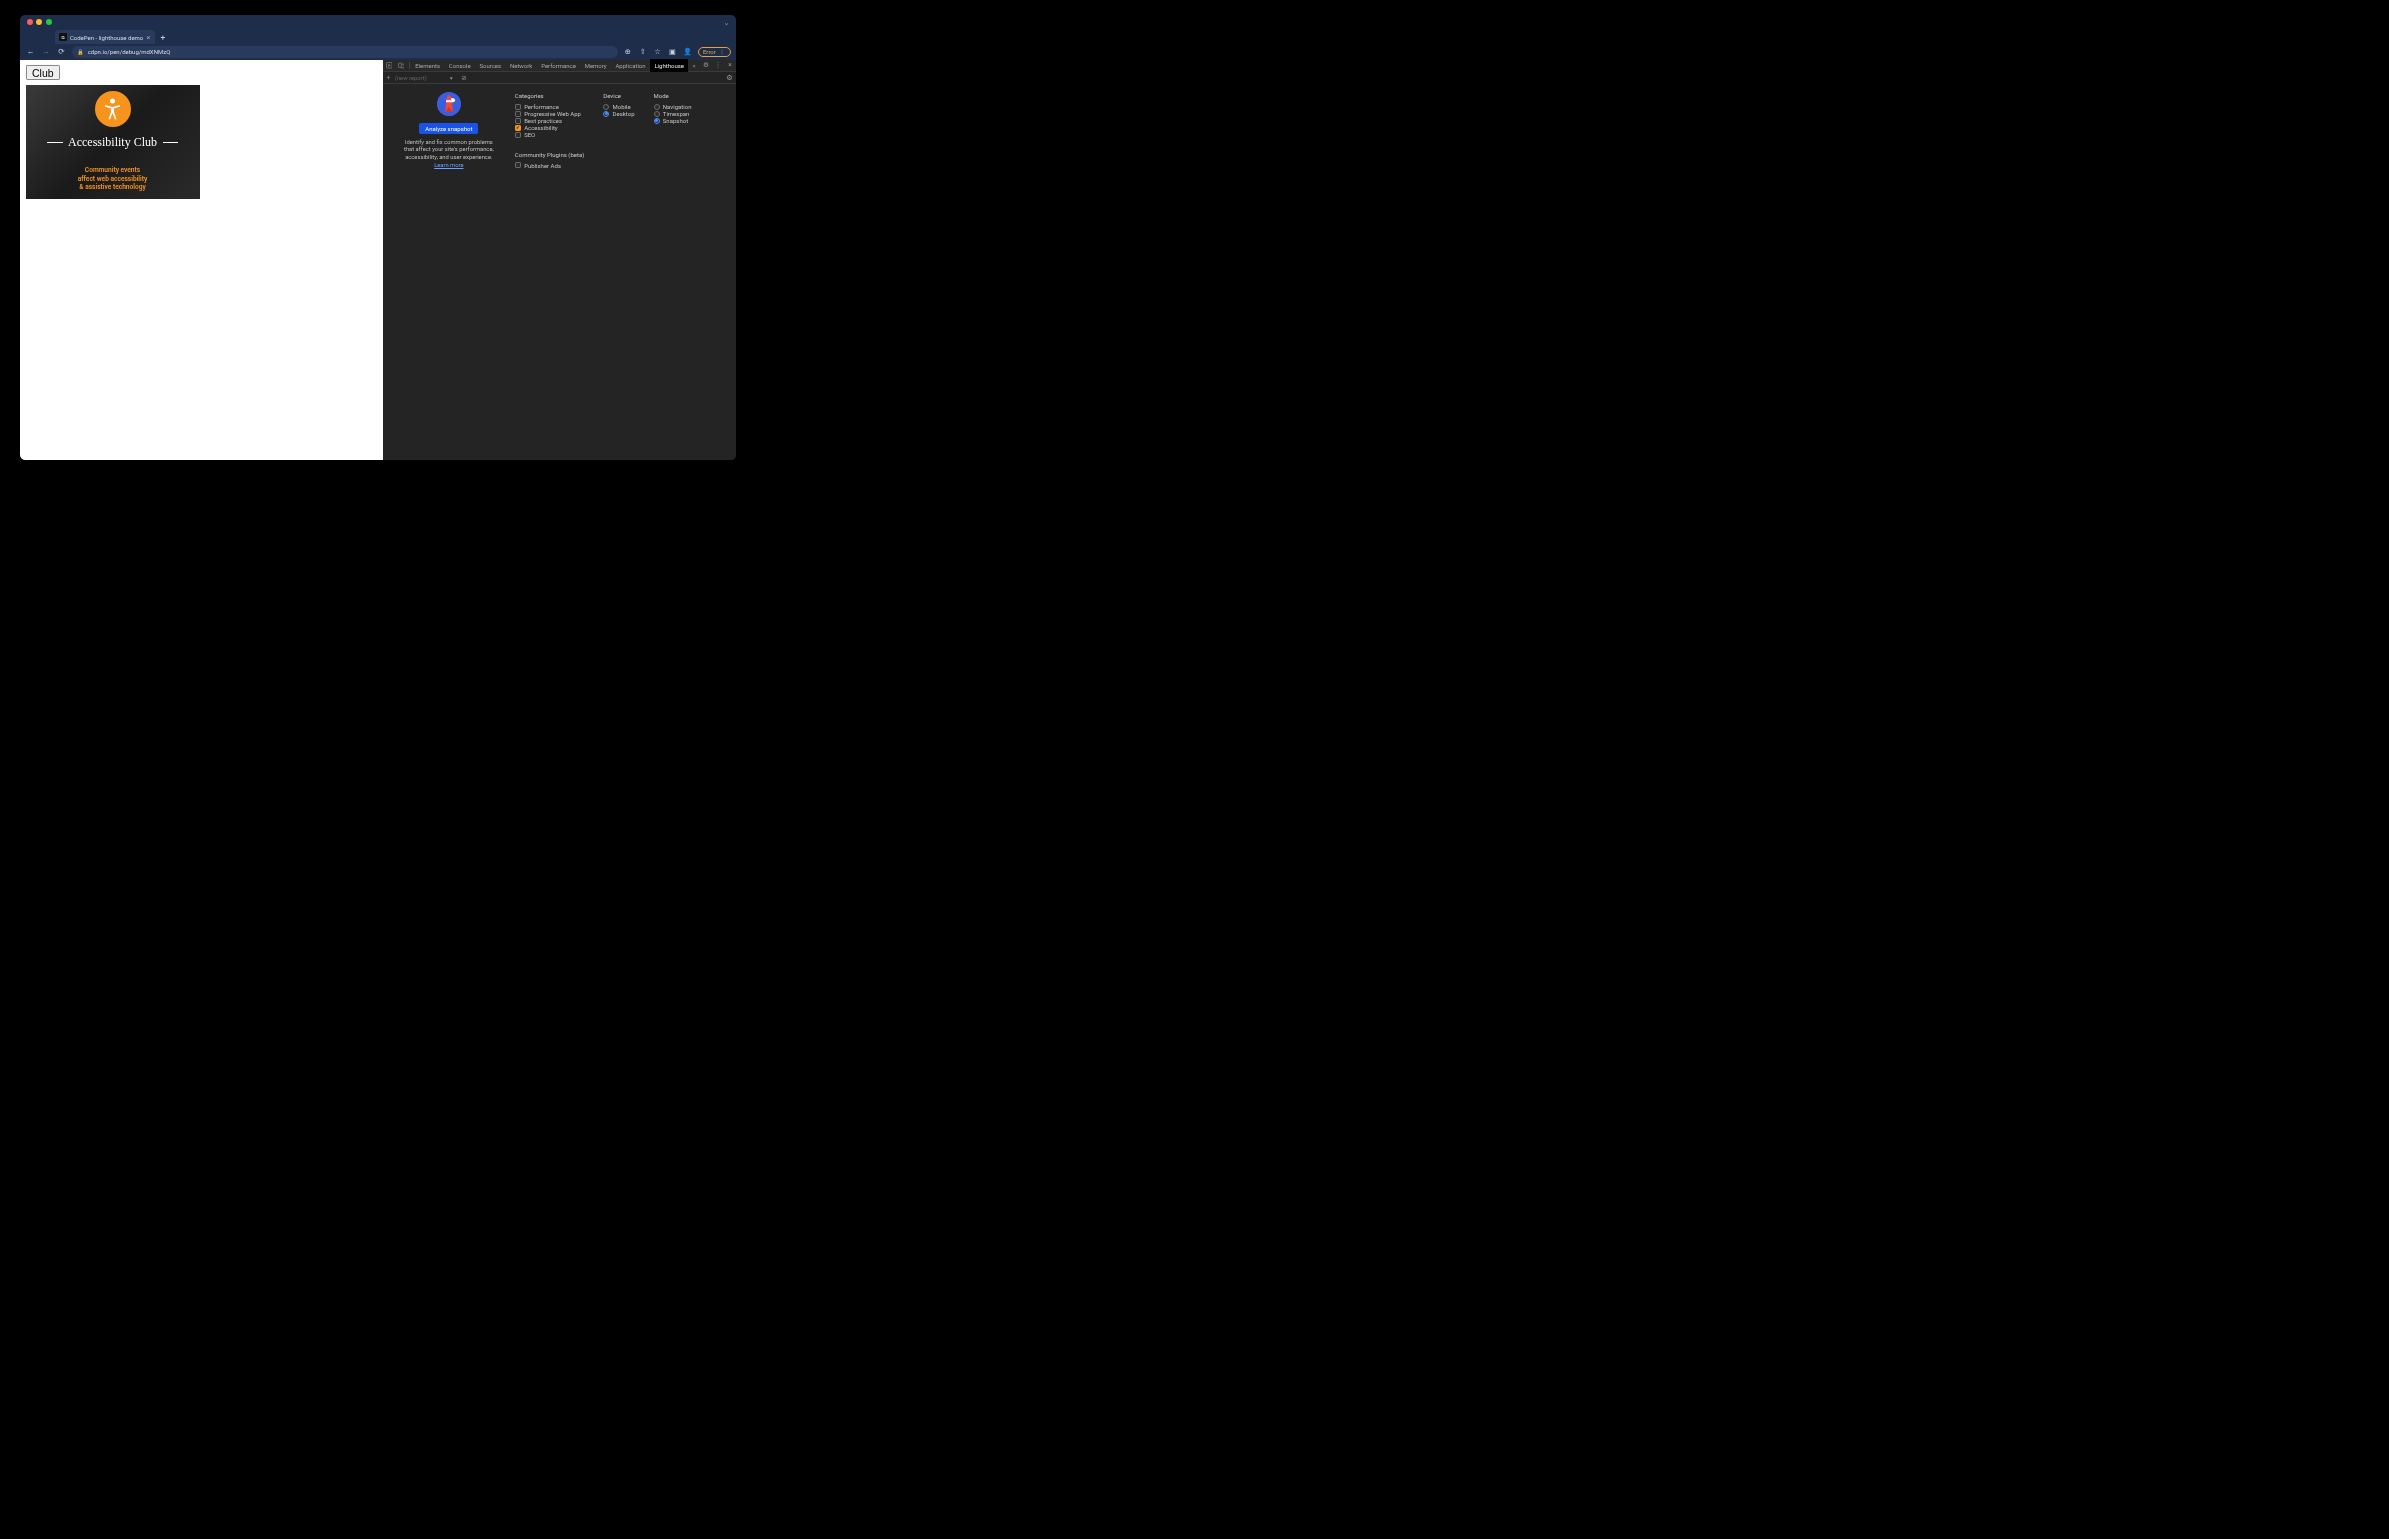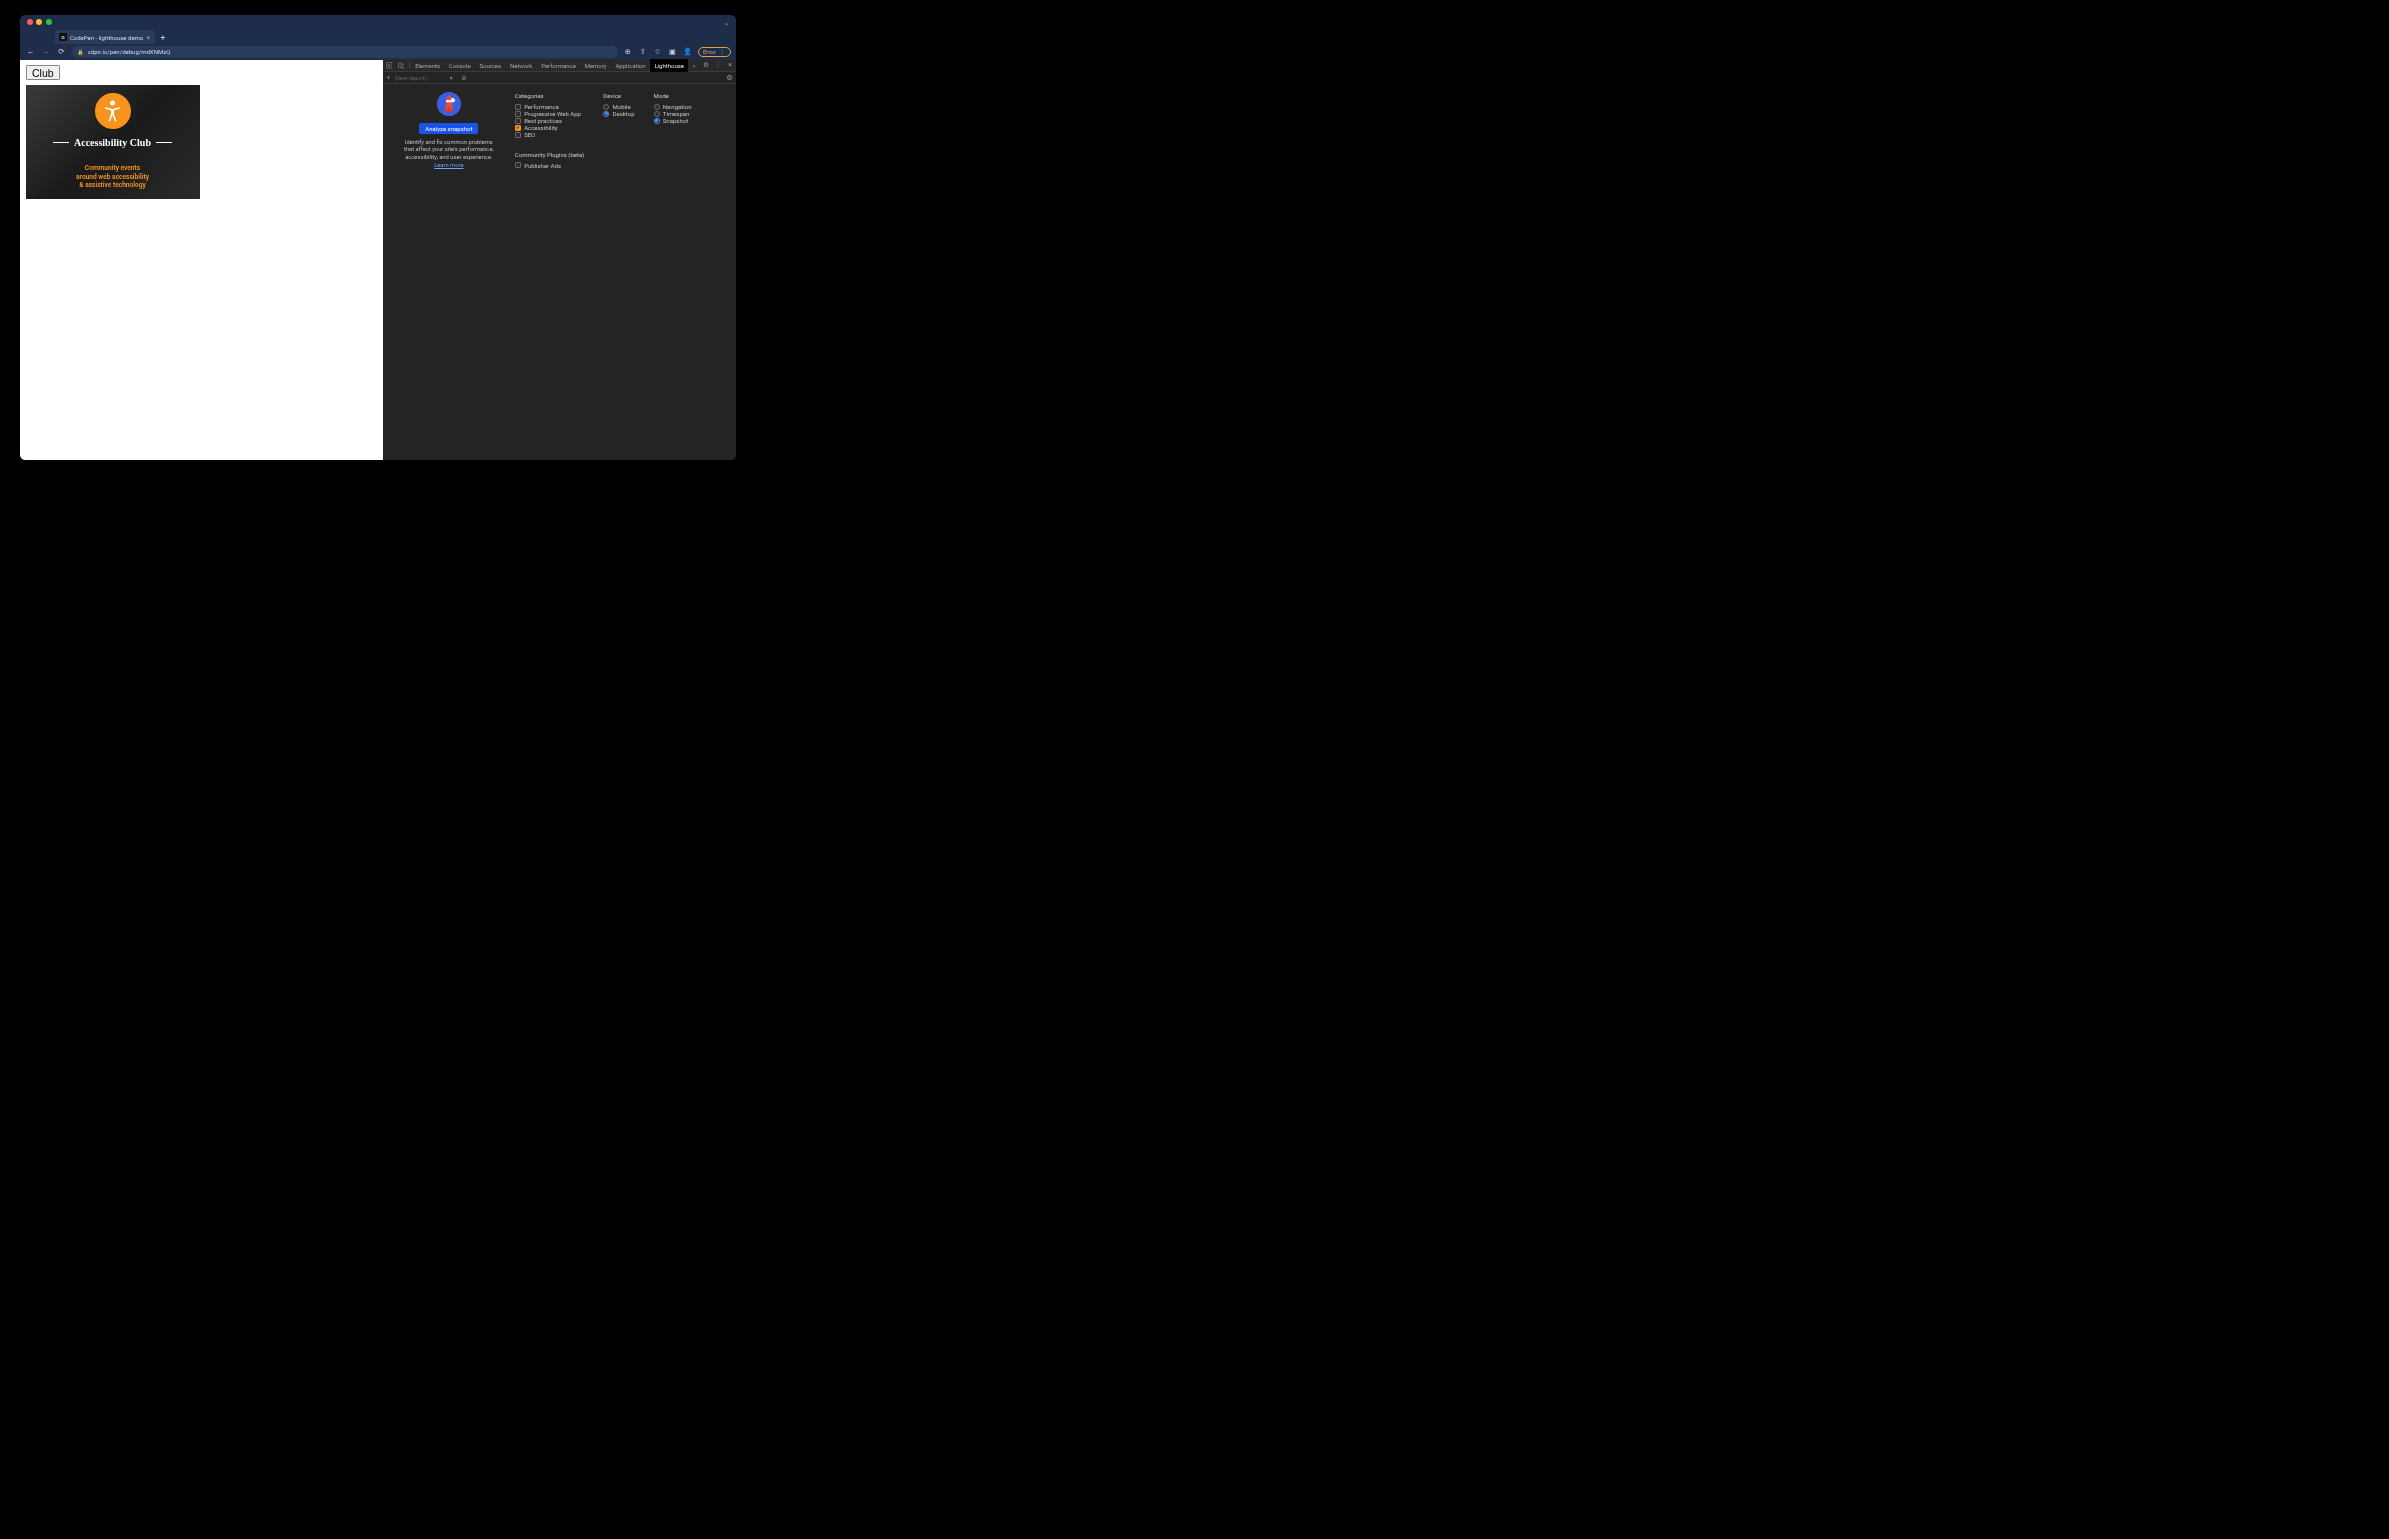--- a/index.html
+++ b/index.html
@@ -27,21 +27,21 @@
 .errpill { border:0.6px solid #e6a23c; color:#e6a23c; border-radius:6px; padding:0.6px 4.4px 0.6px 4.4px; font-size:6px; display:flex; align-items:center; gap:2.2px; }
 .errpill::after { content:"⋮"; color:#e6a23c; font-size:6px; margin-left:1.1px; }
 .content { display:flex; height:calc(100% - 45px); }
 .page { width:426px; background:#fff; padding:5.5px; }
 .showbtn { font-size:10.5px; padding:0.6px 5.5px; background:#efefef; border:0.6px solid #888; border-radius:1.1px; font-family:Arial,sans-serif; cursor:pointer; }
 .card { margin-top:4.4px; width:174px; height:114px; background:linear-gradient(135deg,#3a3a3a 0%,#1a1a1a 50%,#2a2a2a 100%); display:flex; flex-direction:column; align-items:center; justify-content:center; color:#fff; position:relative; }
 .a11yicon { width:36px; height:36px; background:#f7941e; border-radius:50%; display:flex; align-items:center; justify-content:center; margin-bottom:7.7px; }
 .a11yicon svg { width:25px; height:25px; }
 .cardtitle-wrap { display:flex; align-items:center; gap:5.5px; }
 .cardtitle-wrap .line { width:15.4px; height:1.1px; background:#fff; }
-.cardtitle { font-family:Georgia,serif; font-size:10px; font-weight:700; color:#fff; }
+.cardtitle { font-family:Georgia,serif; font-size:12px; font-weight:400; color:#fff; }
 .cardsub { color:#f7941e; font-size:6.6px; font-weight:600; text-align:center; margin-top:16px; line-height:1.35; }
 .devtools { flex:1; background:#242424; color:#a6a6a6; display:flex; flex-direction:column; font-size:6px; }
 .dttabs { height:12.7px; background:#292929; display:flex; align-items:center; border-bottom:0.6px solid #3a3a3a; }
 .dticon { width:12px; height:12px; display:flex; align-items:center; justify-content:center; cursor:pointer; font-size:6.6px; color:#999; }
 .dtdivider { width:0.6px; height:7.7px; background:#444; margin:0 1.7px; }
 .dttab { padding:0 4.4px; height:12.7px; display:flex; align-items:center; color:#a6a6a6; cursor:pointer; font-size:6px; }
 .dttab.active { background:#000; color:#e8e8e8; }
 .dtright { margin-left:auto; display:flex; align-items:center; }
 .subbar { height:12px; display:flex; align-items:center; padding:0 3.3px; gap:4.4px; border-bottom:0.6px solid #3a3a3a; background:#242424; }
 .plus { color:#888; font-size:7.7px; cursor:pointer; }
@@ -122,21 +122,21 @@
               <path d="M10 18 L25 22 L40 18 L40 21 L28 25 L28 32 L33 46 L30 47 L25 34 L20 47 L17 46 L22 32 L22 25 L10 21 Z" fill="#fff"></path>
             </svg>
         </div>
         <div class="cardtitle-wrap">
           <div class="line"></div>
           <div class="cardtitle">Accessibility Club</div>
           <div class="line"></div>
         </div>
         <div class="cardsub">
           <span>Community events</span><br>
-          <span>around web accessibility</span><br>
+          <span>affect web accessibility</span><br>
           <span>&amp; assistive technology</span>
         </div>
       </div>
     </div>
 
     <div class="devtools">
       <div class="dttabs">
         <div class="dticon">
             <svg width="6.6" height="6.6" viewBox="0 0 12 12">
               <rect x="1" y="1" width="10" height="10" rx="1" fill="none" stroke="#999" stroke-width="1"></rect>

